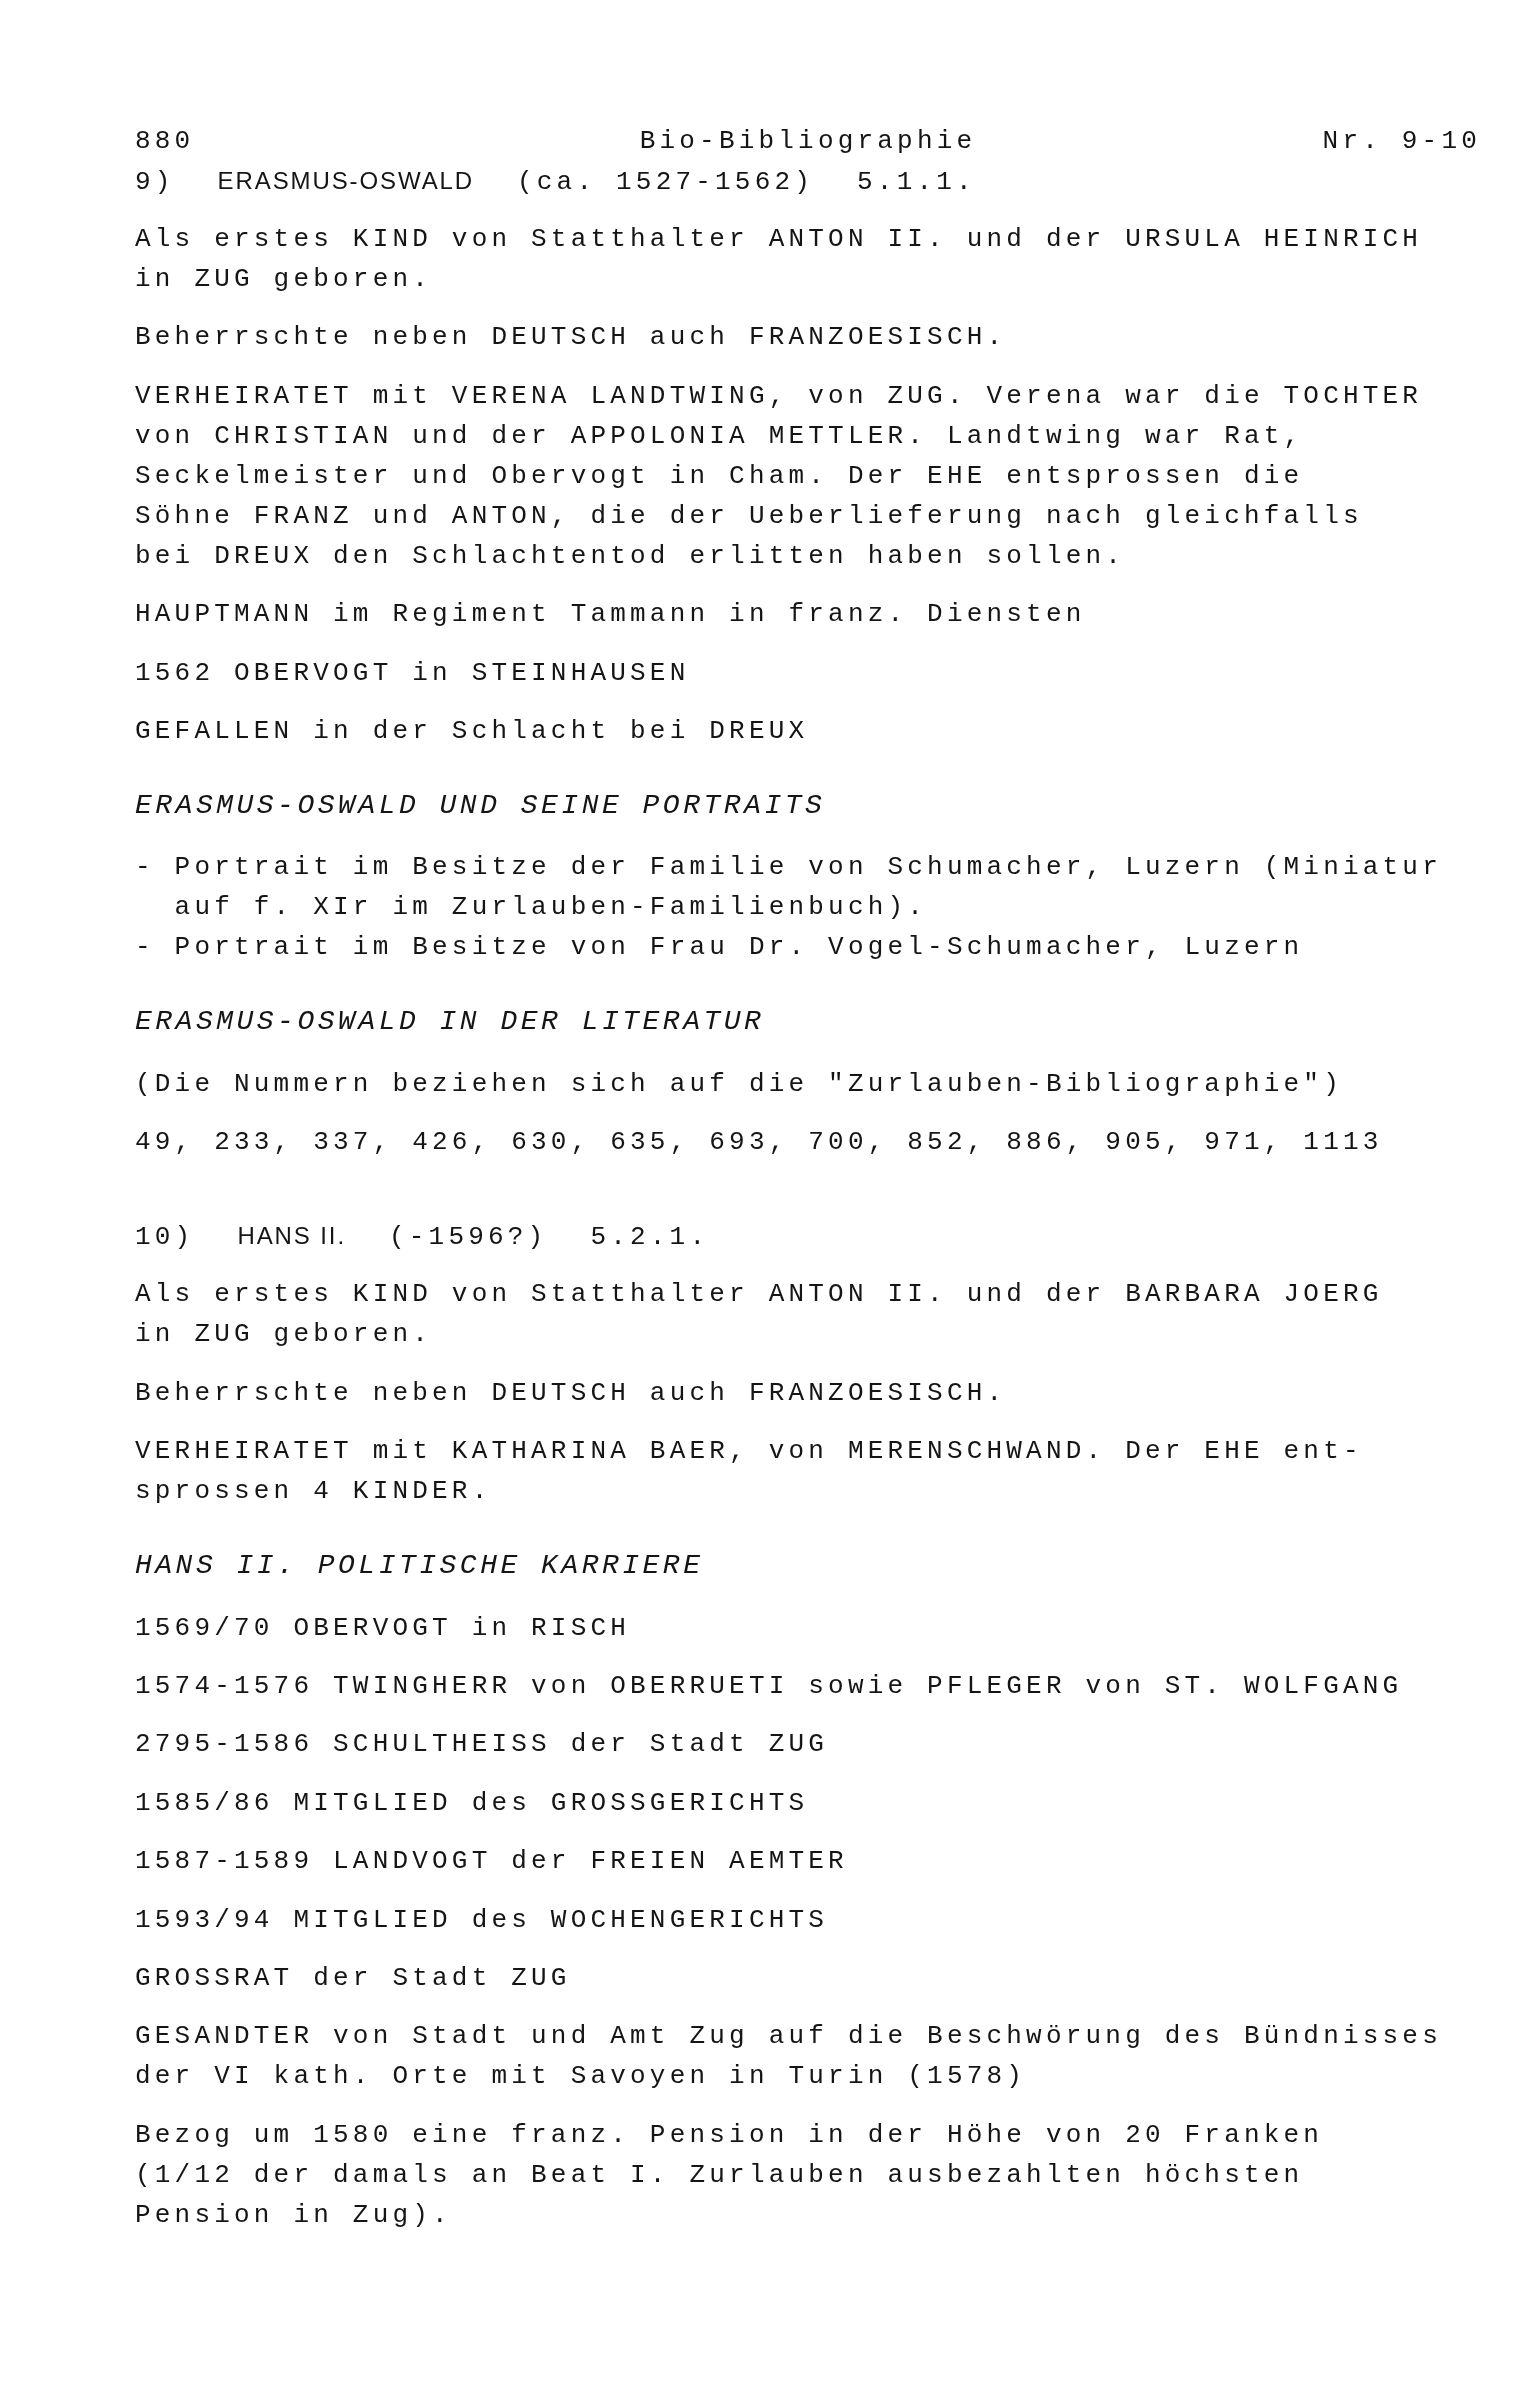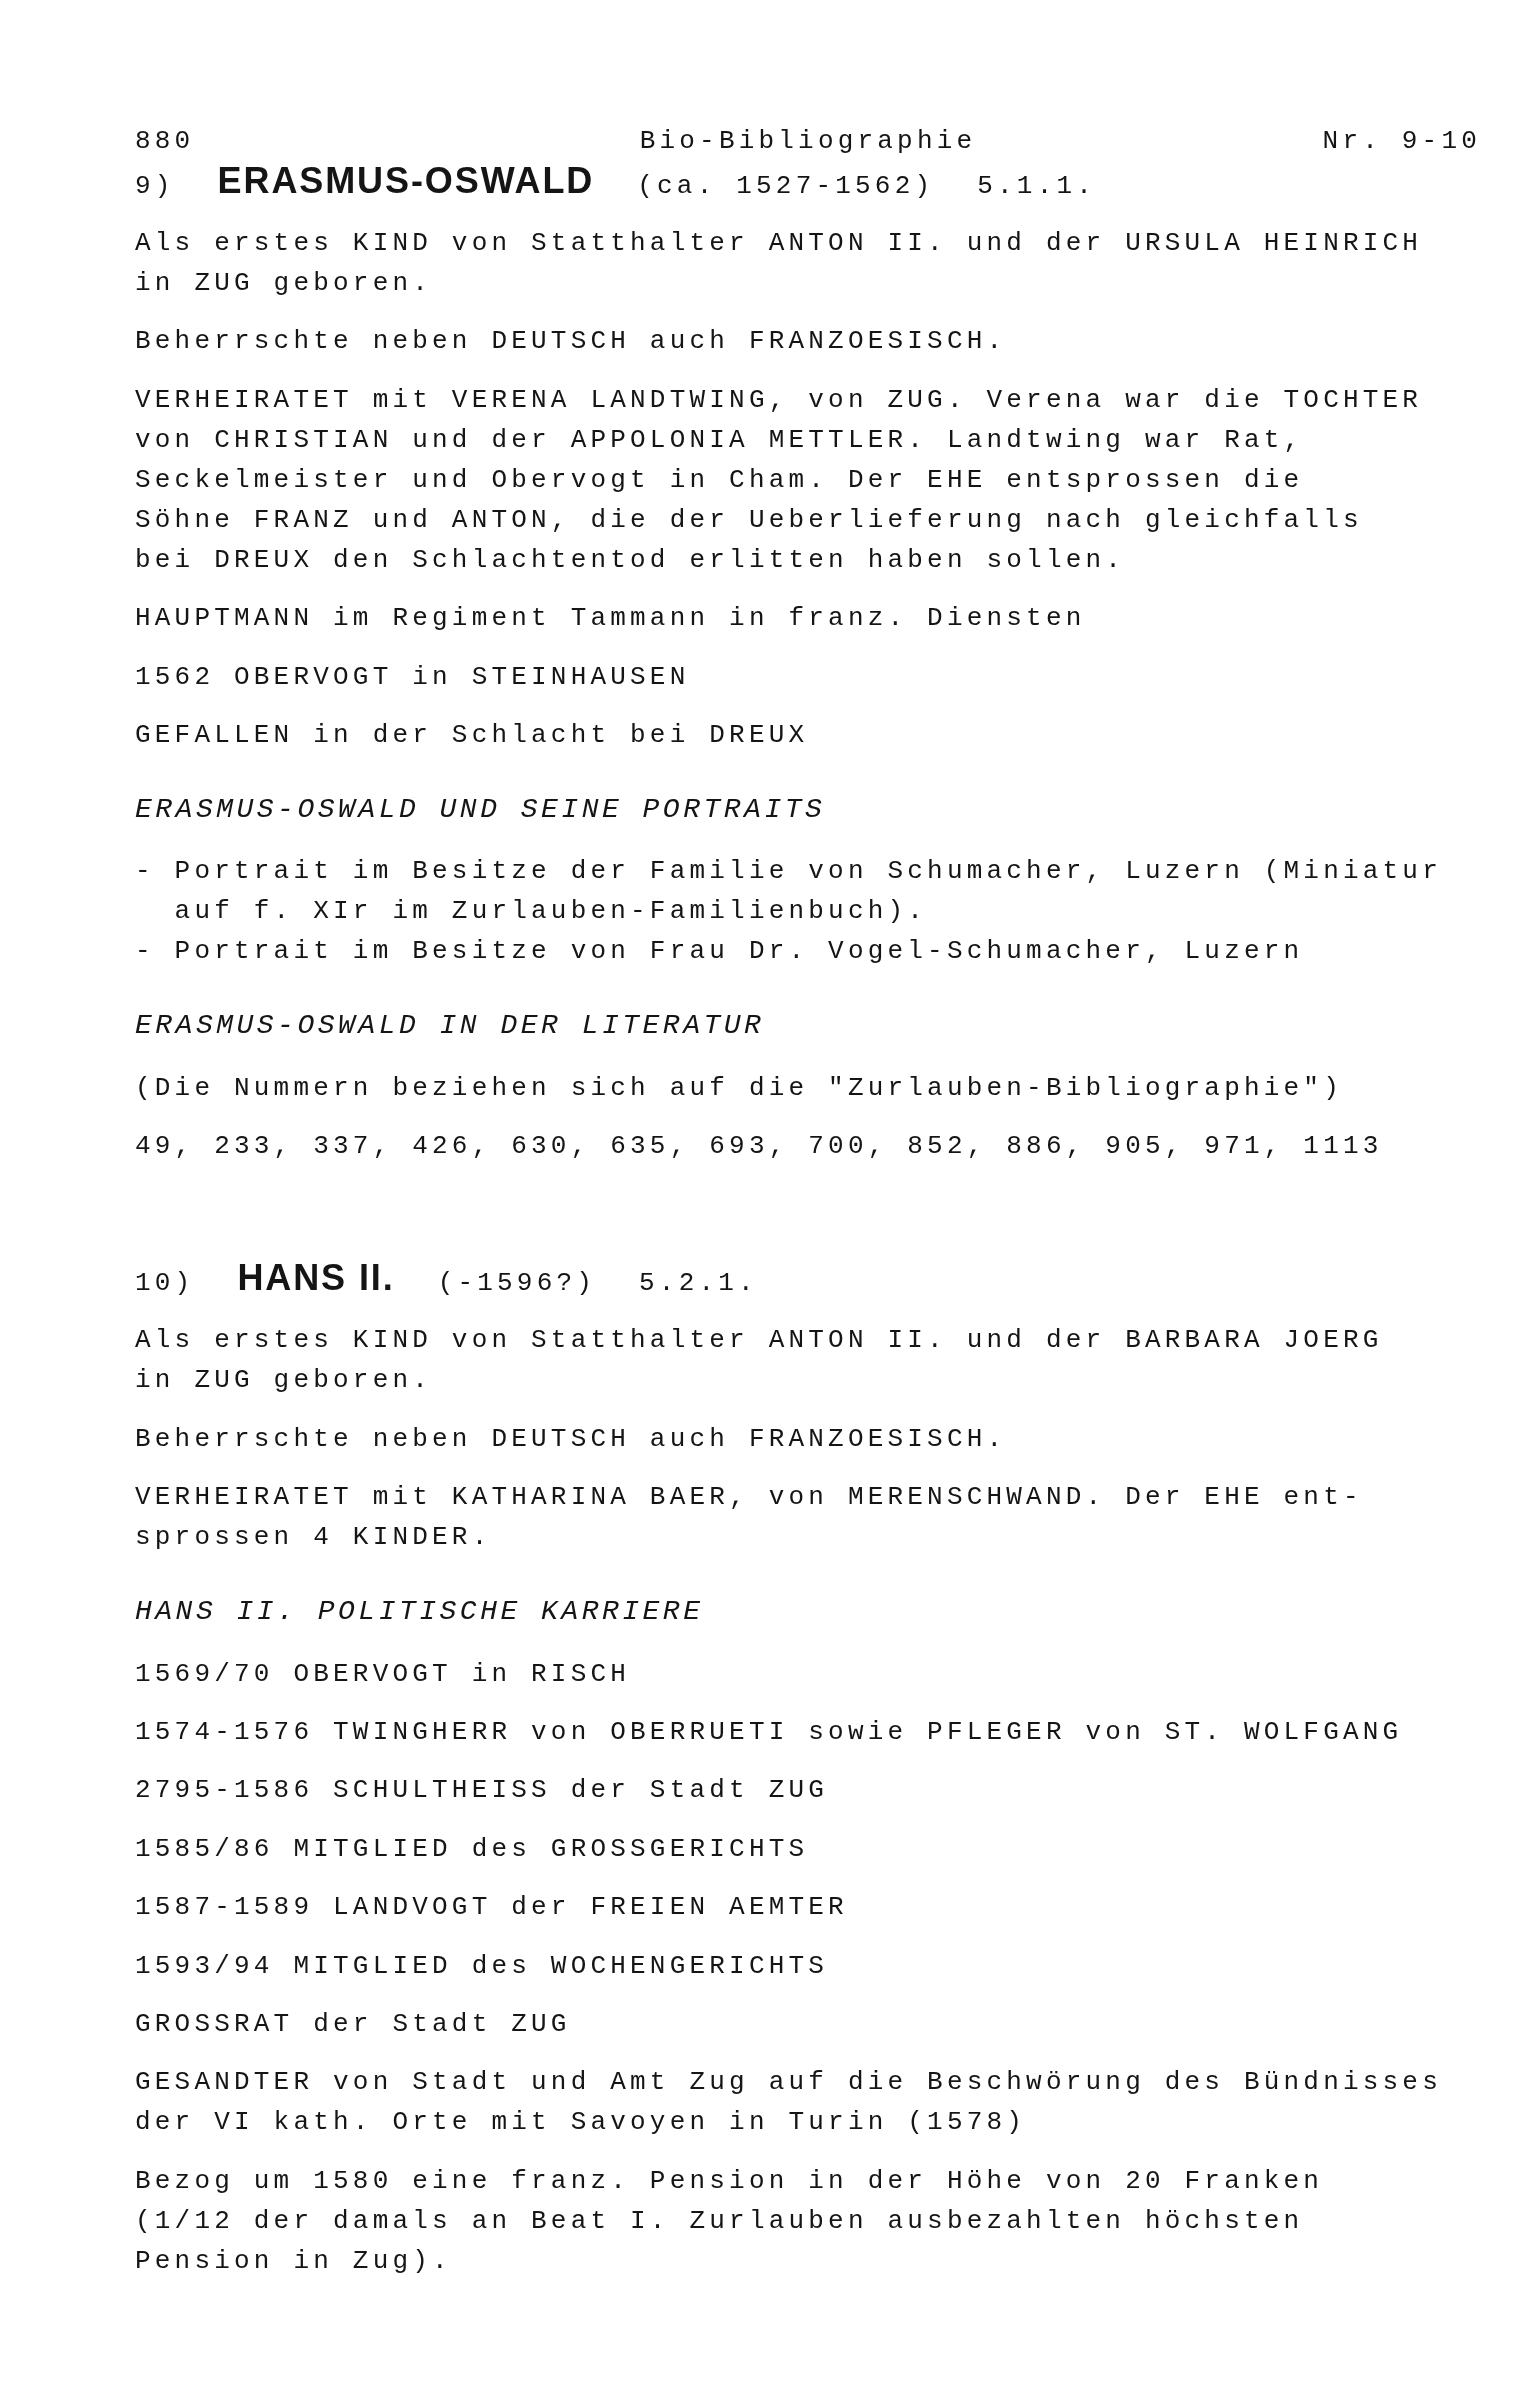--- a/index.html
+++ b/index.html
@@ -27,42 +27,42 @@
   .page-header .hdr-right { text-align: right; }
 
   .entry-heading {
     display: flex;
     align-items: baseline;
     gap: 43px;
     margin-bottom: 17px;
   }
   .entry-name {
     font-family: "Liberation Sans", sans-serif;
-    font-weight: 700;
-    font-size: 36px;
+    font-weight: 400;
+    font-size: 24px;
     letter-spacing: 1.9px;
   }
 
   .para {
     white-space: pre-wrap;
     margin: 0 0 18.4px 0;
   }
 
   .subhead {
     font-style: italic;
     font-weight: 400;
     font-size: 28px;
     letter-spacing: 3.5px;
     margin: 35px 0 21.5px 0;
   }
 
   .portrait-list { margin: 0 0 18.4px 0; font-family: Liberation Mono, monospace; }
   .portrait-list .para { margin: 0; }
 
-  .entry-10 { margin-top: 92px; }
+  .entry-10 { margin-top: 54px; }
 </style>
 </head>
 <body>
 
 <div class="page">
 
   <header class="page-header">
     <span class="hdr-left">880</span>
     <span class="hdr-center">Bio-Bibliographie</span>
     <span class="hdr-right">Nr. 9-10</span>

